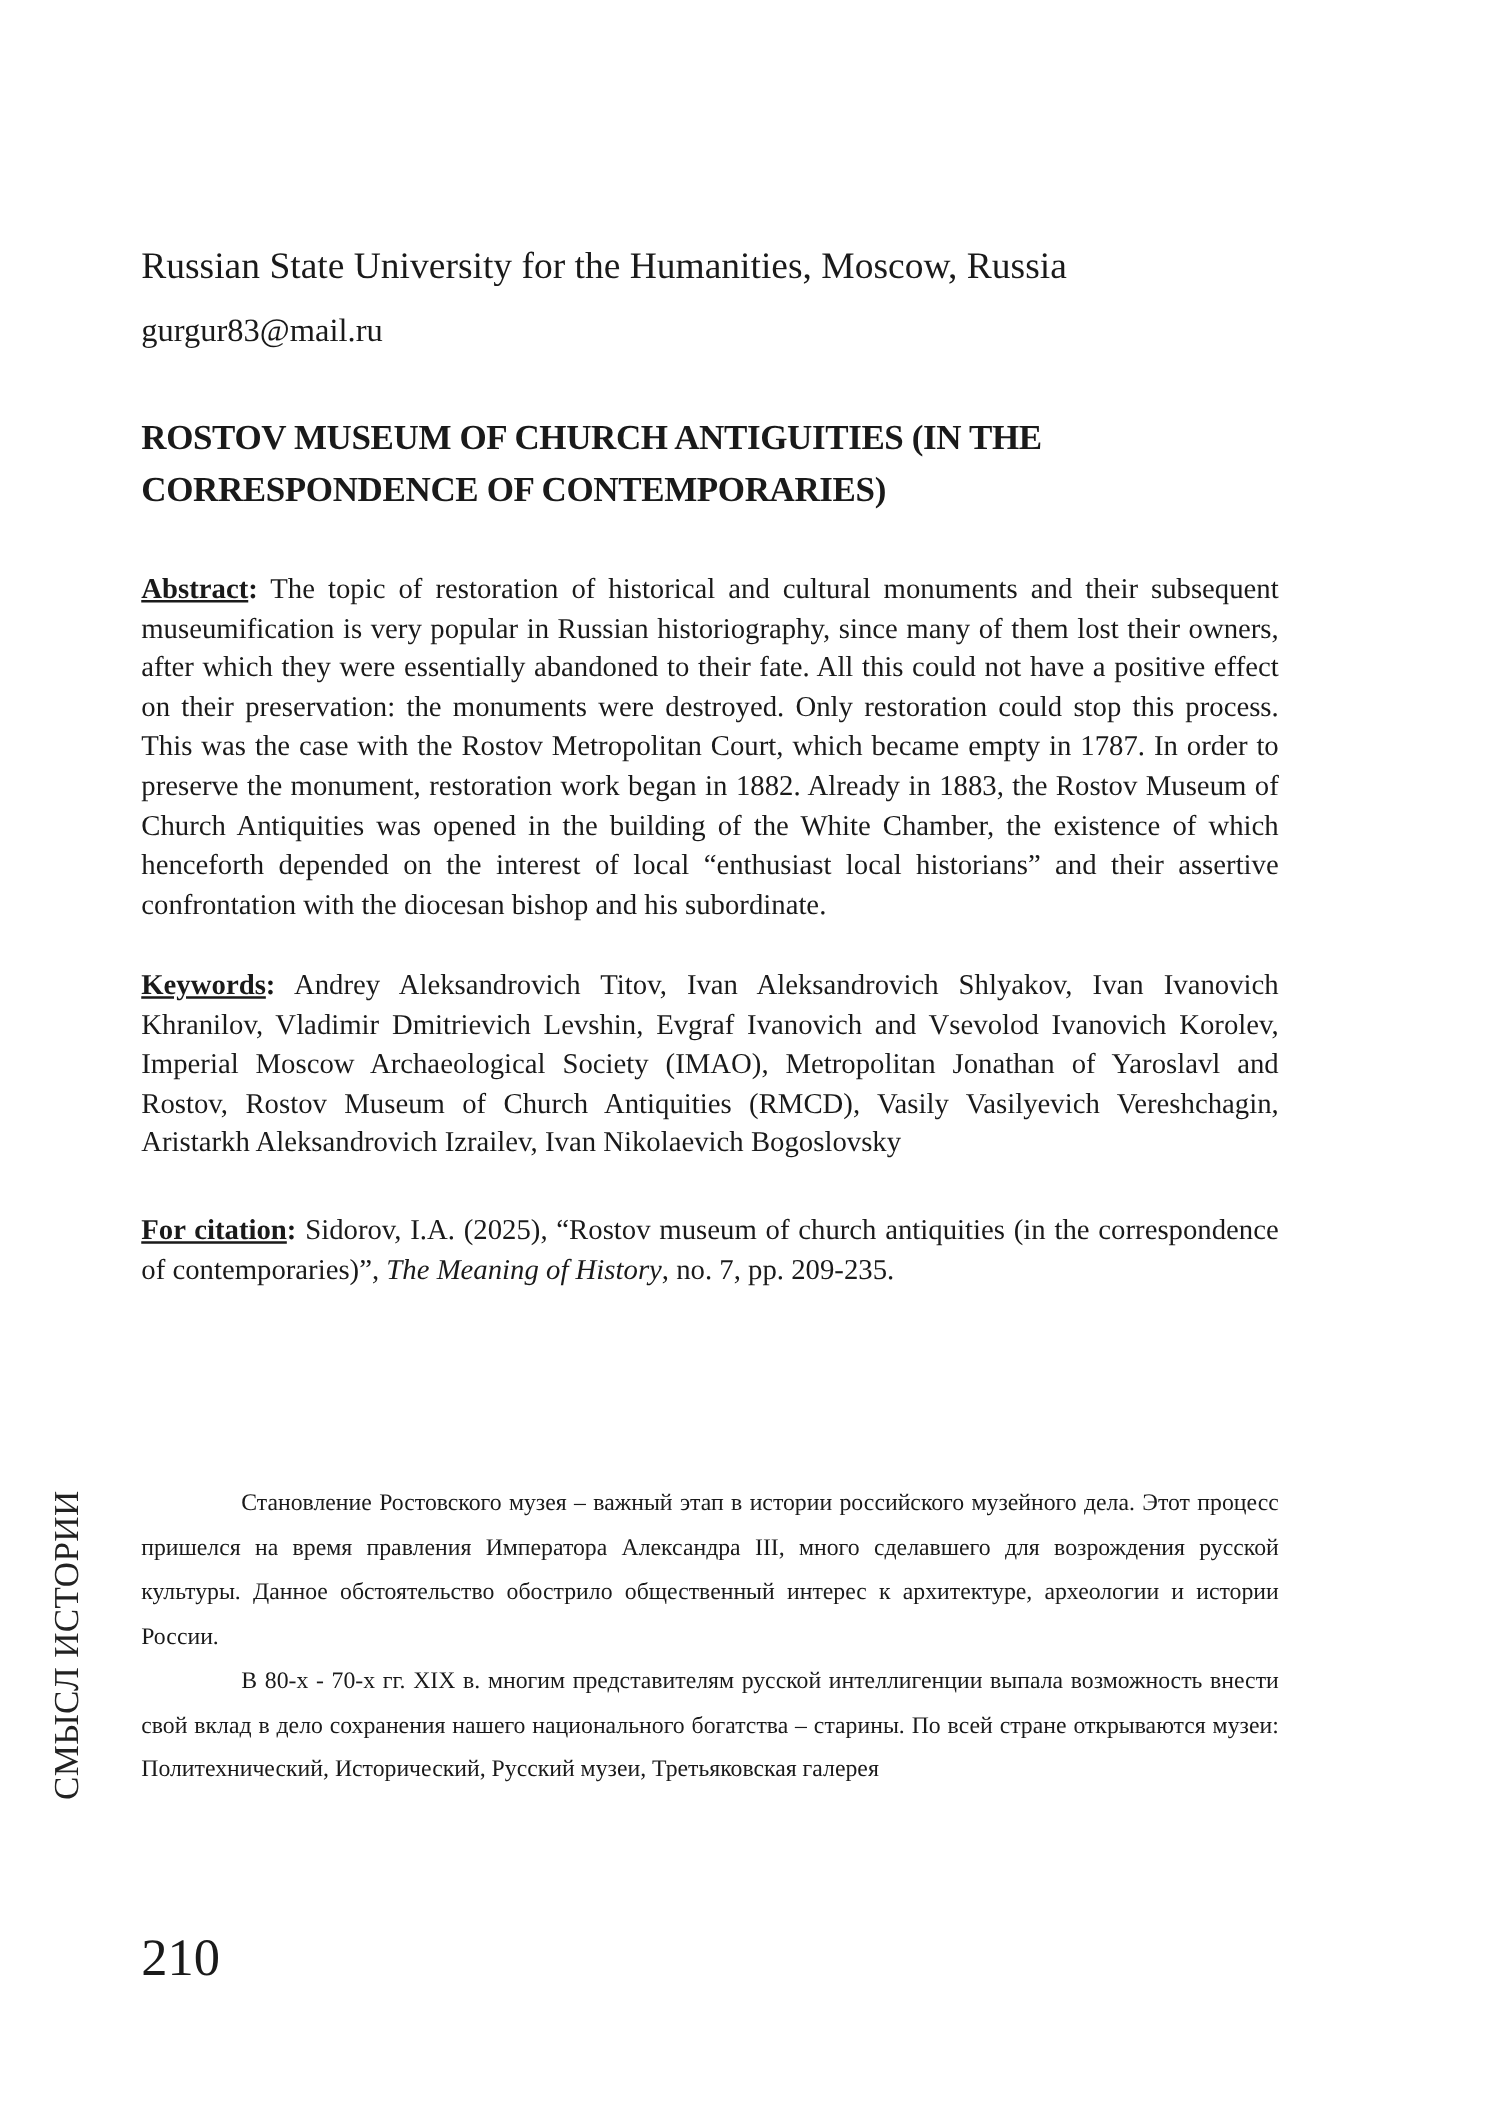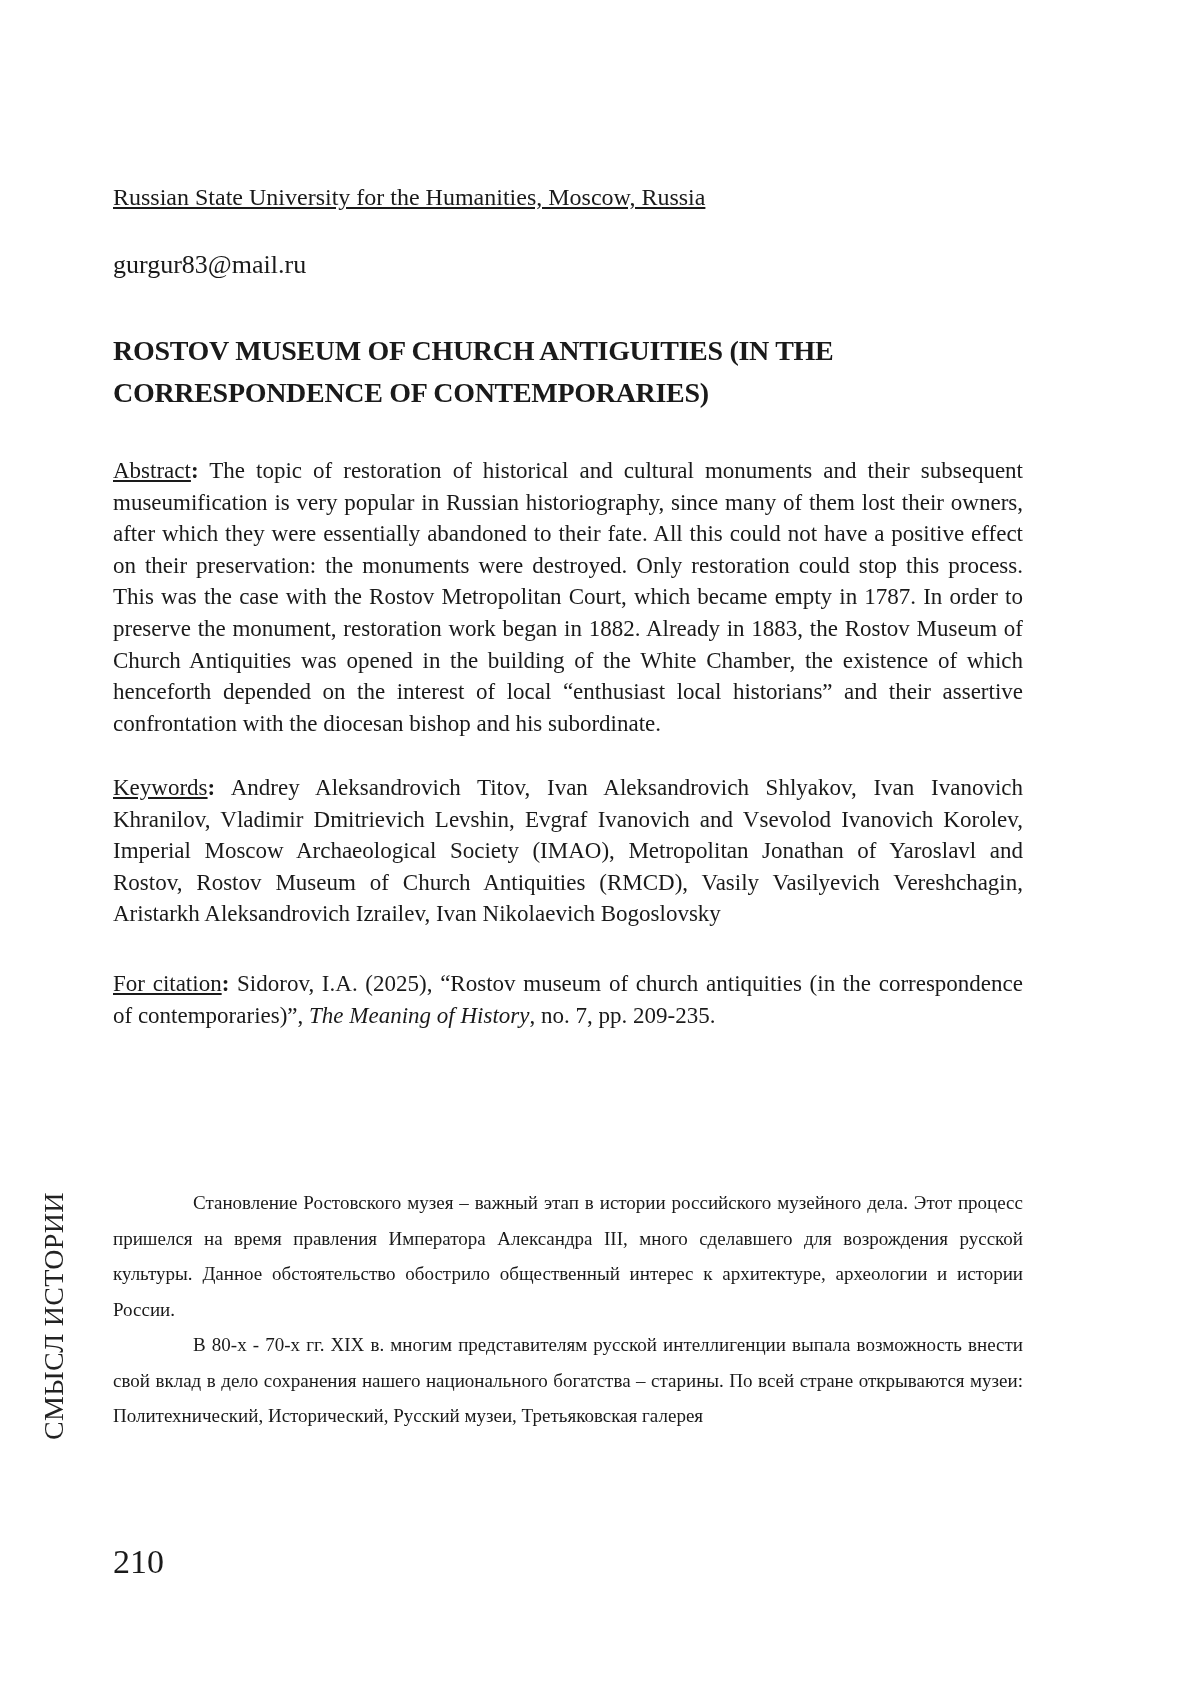--- a/index.html
+++ b/index.html
@@ -2,40 +2,40 @@
 <html><head>
   <meta charset="utf-8">
   <style>
     html, body { margin: 0; padding: 0; background: #ffffff; }
     body {
       width: 1200px; height: 1696px; position: relative; overflow: hidden;
       font-family: "Liberation Serif", "DejaVu Serif", serif;
       color: #1a1a1a;
     }
     .col { position: absolute; left: 113px; width: 910px; }
-    .affil { top: 180px; font-size: 24px; line-height: 34px; text-decoration: underline; }
+    .affil { top: 196px; font-size: 30px; line-height: 34px; }
     .email { top: 248px; font-size: 26px; line-height: 34px; }
     .title {
       top: 330px; font-size: 28px; font-weight: bold; line-height: 42px;
       letter-spacing: -0.3px; margin: 0;
     }
     .block { font-size: 23px; line-height: 31.6px; text-align: justify; margin: 0; }
     .abstract { top: 455px; }
     .keywords { top: 772px; }
     .citation { top: 968px; }
-    .lbl { font-weight: normal; text-decoration: underline; }
+    .lbl { font-weight: bold; text-decoration: underline; }
     .colon { font-weight: bold; }
     .body-text { top: 1185px; font-size: 19px; line-height: 35.5px; text-align: justify; }
     .body-text p { margin: 0; text-indent: 80px; }
     .running {
       position: absolute; left: 38px; top: 1440px;
       transform: rotate(-90deg); transform-origin: left top;
       font-size: 28px; letter-spacing: 0.3px; white-space: nowrap; color: #222;
     }
-    .pagenum { position: absolute; left: 113px; top: 1543px; font-size: 34px; }
+    .pagenum { position: absolute; left: 113px; top: 1543px; font-size: 42px; }
   </style>
 </head>
 <body>
 
 <div class="col affil">Russian State University for the Humanities, Moscow, Russia</div>
 <div class="col email">gurgur83@mail.ru</div>
 
 <h1 class="col title">ROSTOV MUSEUM OF CHURCH ANTIGUITIES (IN THE CORRESPONDENCE OF CONTEMPORARIES)</h1>
 
 <p class="col block abstract"><span class="lbl">Abstract</span><span class="colon">:</span><span> The topic of restoration of historical and cultural monuments and their subsequent museumification is very popular in Russian historiography, since many of them lost their owners, after which they were essentially abandoned to their fate. All this could not have a positive effect on their preservation: the monuments were destroyed. Only restoration could stop this process. This was the case with the Rostov Metropolitan Court, which became empty in 1787. In order to preserve the monument, restoration work began in 1882. Already in 1883, the Rostov Museum of Church Antiquities was opened in the building of the White Chamber, the existence of which henceforth depended on the interest of local “enthusiast local historians” and their assertive confrontation with the diocesan bishop and his subordinate.</span></p>

